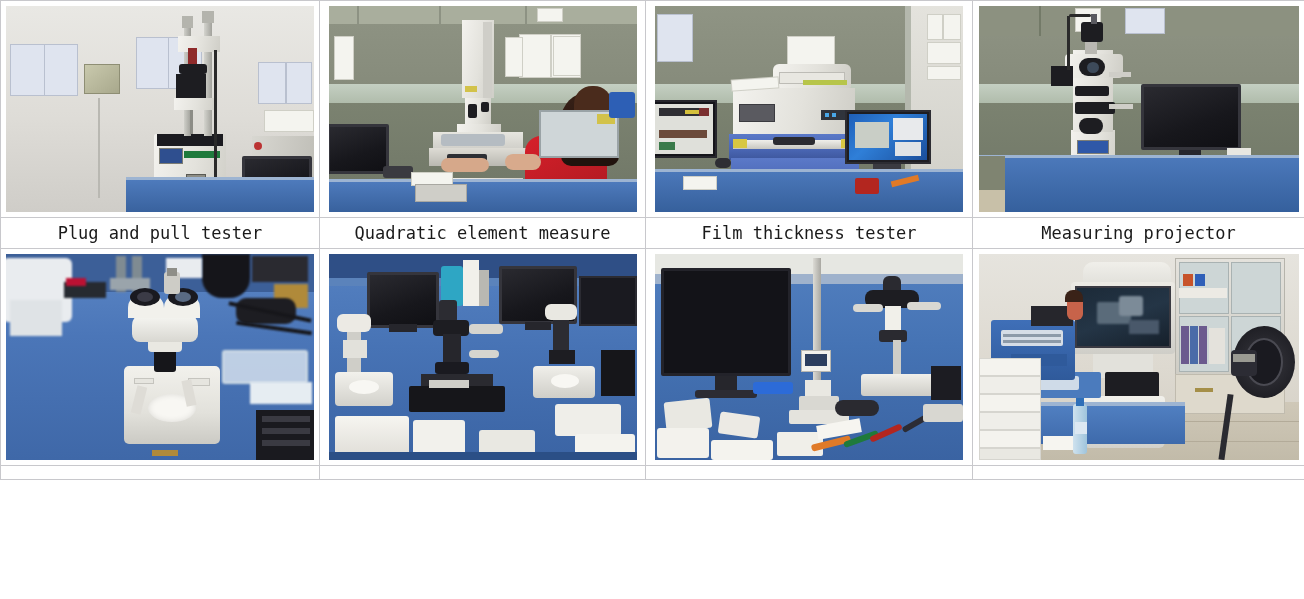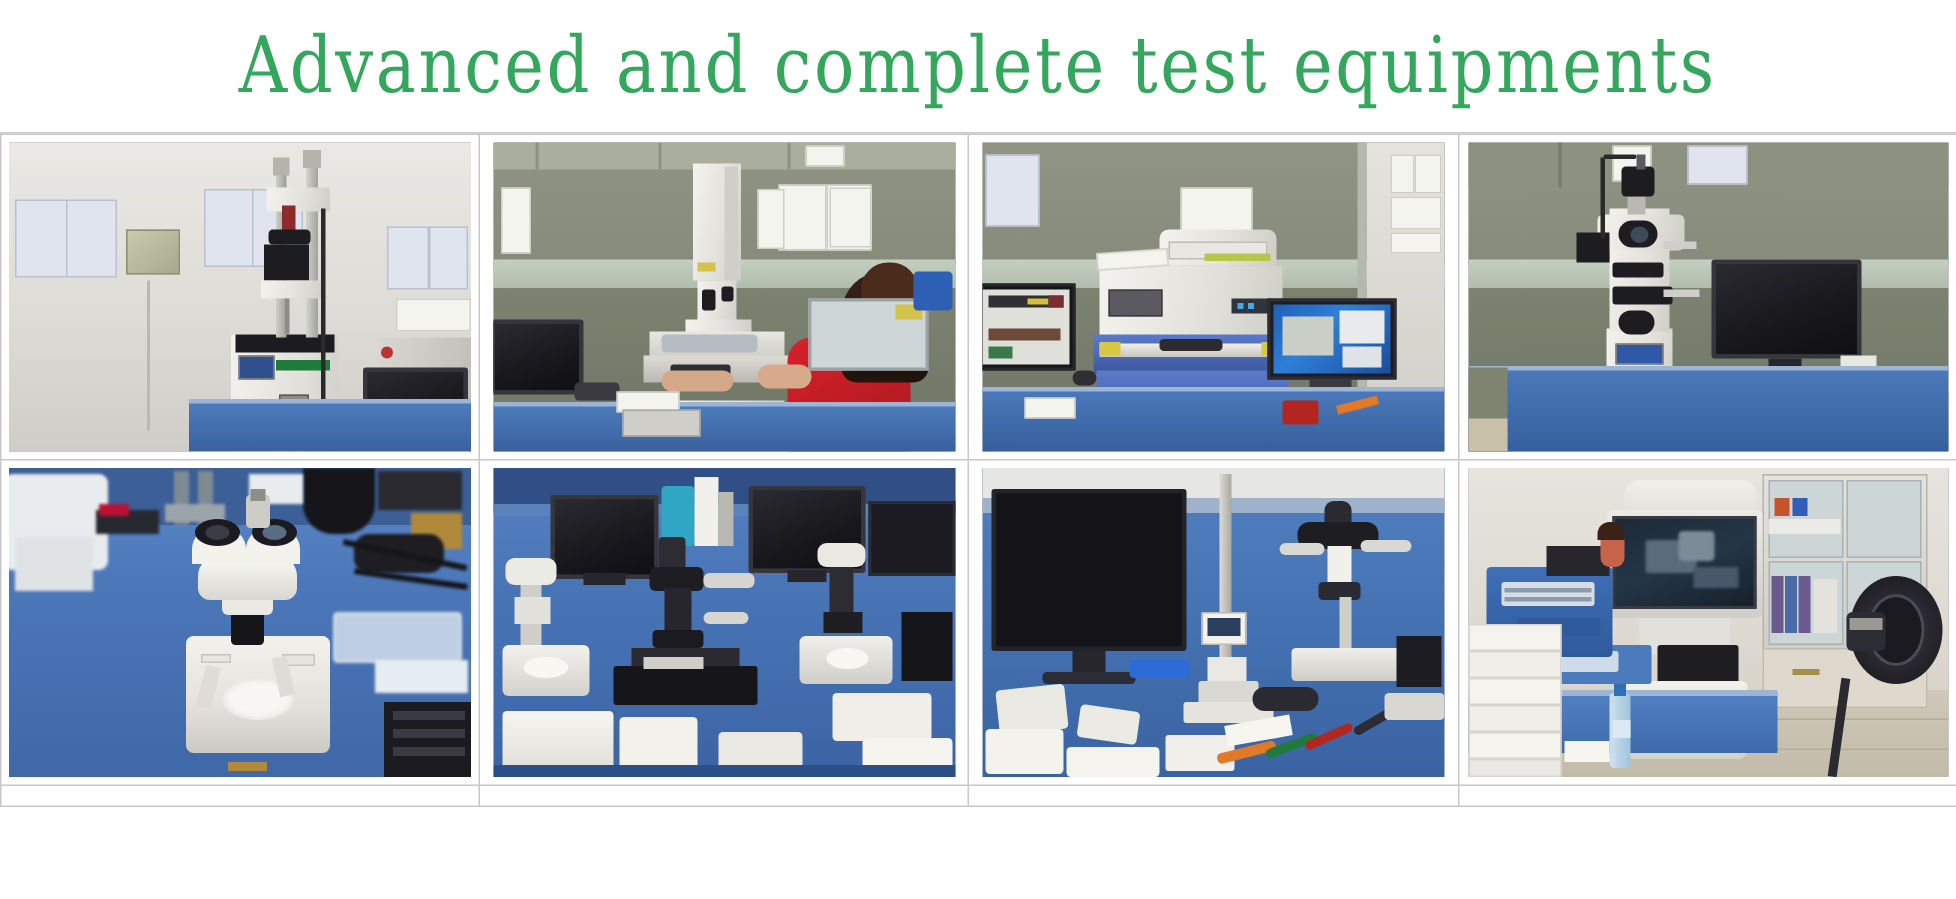--- a/index.html
+++ b/index.html
@@ -101,23 +101,20 @@
   .blue-body { background: linear-gradient(180deg,#5b79c8 0%,#4b68b6 55%,#3d569c 100%); }
   .black-body { background:#1d1d21; }
   .soft { filter: blur(0.4px); }
   .blur1 { filter: blur(1px); }
 </style>
 </head>
 <body>
 
 <div id="page">
 
-  <div class="title-band">
-    <div class="title-text">Advanced and complete test equipments</div>
-  </div>
 
   <table class="grid">
     <colgroup>
       <col class="col1">
         <col class="col2">
         <col class="col3">
         <col class="col4">
     </colgroup>
     <tbody>
 
@@ -326,20 +323,26 @@
           <div class="ab paper soft" style="left:292px;top:150px;width:28px;height:16px;"></div>
 
           <div class="ab" style="left:0;bottom:0;width:100%;height:56px;background:linear-gradient(180deg,#4c79bb,#35609d);"></div>
           <div class="ab" style="left:0;bottom:54px;width:100%;height:3px;background:#9db4d2;"></div>
           <div class="ab" style="left:0;bottom:0;width:26px;height:56px;background:#7f8471;"></div>
           <div class="ab" style="left:0;bottom:0;width:26px;height:22px;background:#c8c0a8;"></div>
         </div>
       </td>
     </tr>
 
+    <tr>
+      <td class="caption-cell">Plug and pull tester</td>
+      <td class="caption-cell">Quadratic element measure</td>
+      <td class="caption-cell">Film thickness tester</td>
+      <td class="caption-cell">Measuring projector</td>
+    </tr>
 
     <tr>
 
       <td class="photo-cell">
         <div class="photo">
           <div class="ab" style="left:0;top:0;width:100%;height:100%;background:linear-gradient(180deg,#5c87c6 0%,#4b76b8 40%,#3f68a8 100%);"></div>
 
           <div class="ab" style="left:0;top:0;width:100%;height:38px;background:#3c5f98;"></div>
           <div class="ab blur1" style="left:-4px;top:4px;width:70px;height:64px;background:#e9ecef;border-radius:6px;"></div>
           <div class="ab blur1" style="left:4px;top:46px;width:52px;height:36px;background:#dfe3e6;"></div>

